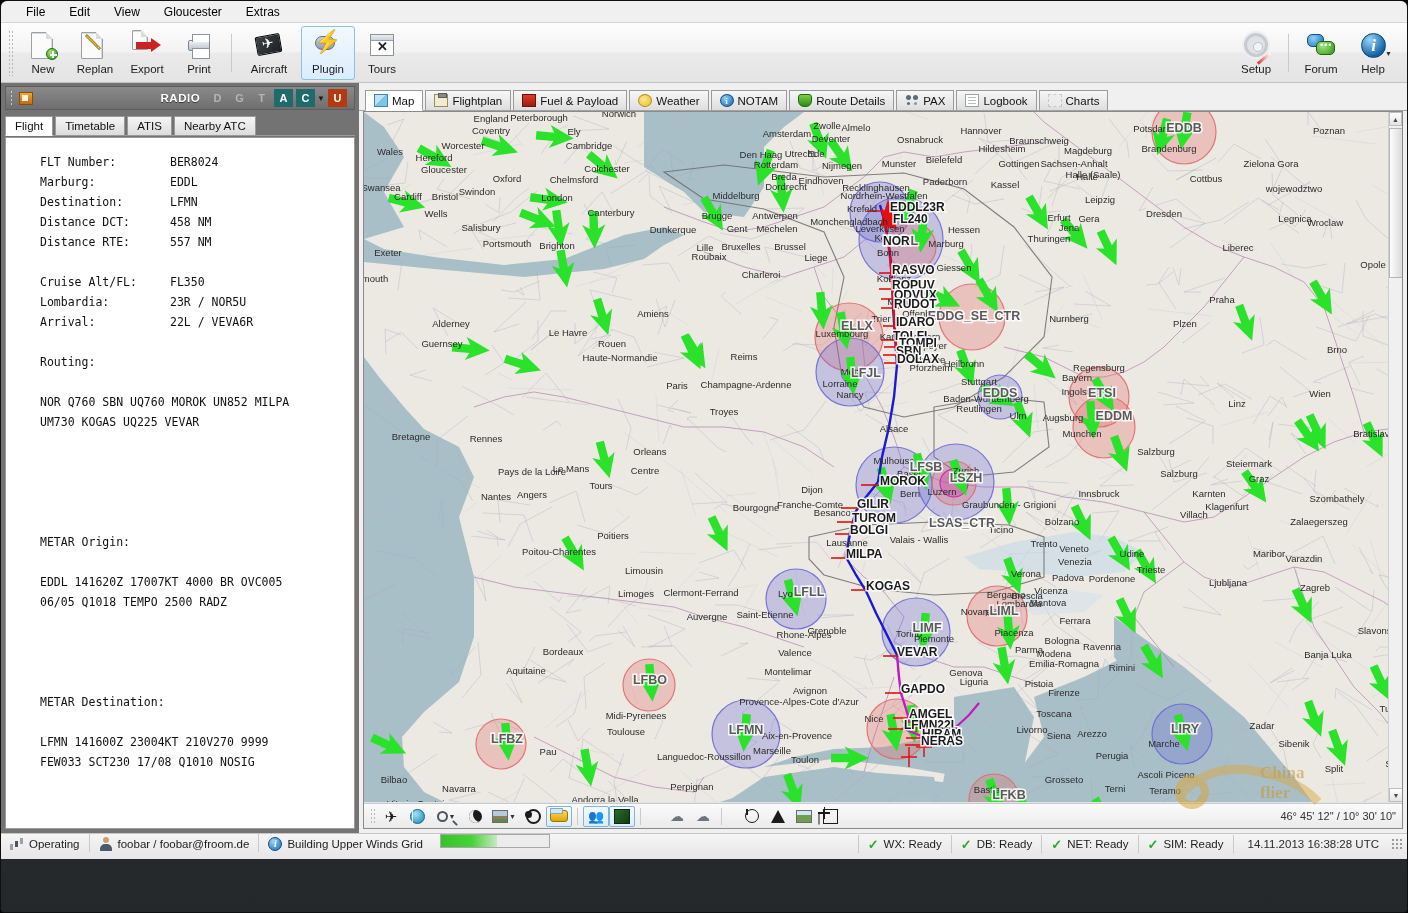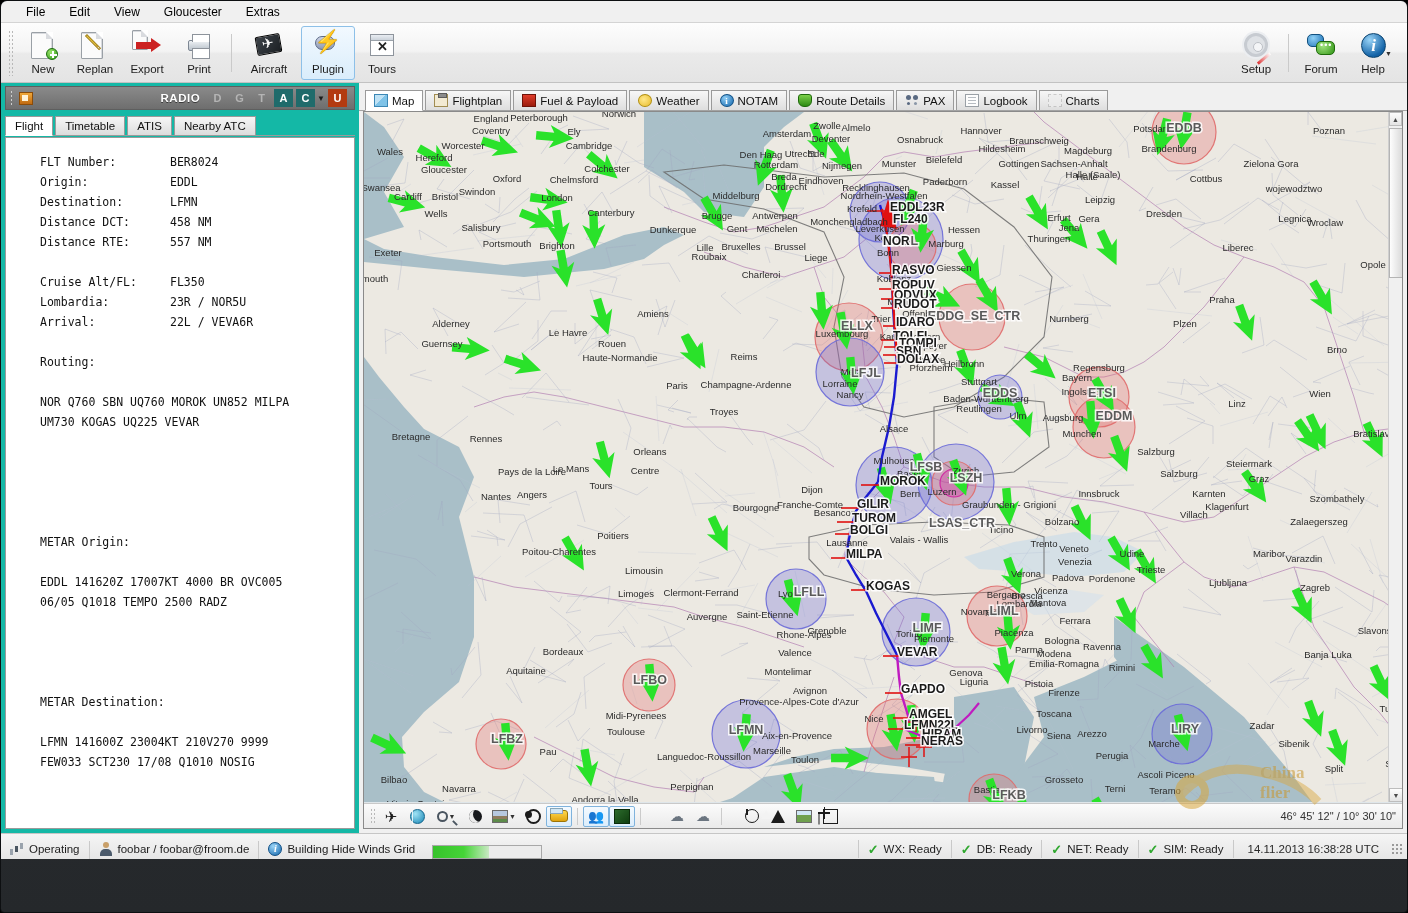--- a/index.html
+++ b/index.html
@@ -145,21 +145,21 @@
   
   .ic-help{position:absolute;left:4px;top:3px;width:25px;height:25px;border-radius:50%;
     background:radial-gradient(circle at 34% 26%,#9ad4f7,#1464a8 70%,#0d4d84);
     border:1px solid #0b436f;color:#fff;font-family:"Liberation Serif",serif;
     font-style:italic;font-weight:bold;font-size:17px;text-align:center;line-height:24px;}
 
   
   #body { display: flex; height: 750px; background: #f0f0f0; }
 
   
-  #leftpanel { width: 358px; background: #14b8a6; position: relative; }
+  #leftpanel { width: 358px; background: #737373; position: relative; }
   #radiobar {
     height: 24px; margin: 3px 4px 0 4px;
     background: linear-gradient(to bottom,#8a8a8a,#6e6e6e);
     border: 1px solid #5e5e5e; display: flex; align-items: center;
     padding: 0 4px;
   }
   #radiobar .grip2 { width:4px;height:16px;margin-right:5px;
     background-image: radial-gradient(#cfcfcf 1px, transparent 1px); background-size:3px 4px;}
   .ic-radio-small{width:14px;height:13px;background:linear-gradient(to bottom,#f0a93a,#c06a12);
      border:1px solid #8c4c08;position:relative;}
@@ -261,21 +261,21 @@
   .g-gauge{width:14px;height:14px;border-radius:50%;border:1.5px solid #1b1b1b;}
   .g-gauge:after{content:"";position:absolute;left:6px;top:2px;width:1.5px;height:6px;background:#1b1b1b;}
   .g-tri{width:0;height:0;border-style:solid;border-width:0 7.5px 13px 7.5px;border-color:transparent transparent #1b1b1b transparent;background:none;}
   .g-tri-in{position:absolute;left:-5.5px;top:3px;width:0;height:0;border-style:solid;border-width:0 5.5px 9.5px 5.5px;border-color:transparent transparent #f3f3f3 transparent;}
   .g-terrain2{width:16px;height:13px;background:linear-gradient(to bottom,#cfe6f5 0 40%,#6fa04e 40% 100%);border:1px solid #6b6b6b;}
   .g-grid{width:15px;height:15px;border:1.5px solid #1b1b1b;}
   .g-grid:after{content:"";position:absolute;left:5.5px;top:0;width:1.5px;height:12px;background:#1b1b1b;box-shadow:-5.5px 5.5px 0 -0px #1b1b1b;}
   .g-grid:before{content:"";position:absolute;left:0;top:5.5px;width:12px;height:1.5px;background:#1b1b1b;}
 
   
-  #statusbar { height: 26px; display:flex; align-items:flex-end;
+  #statusbar { height: 26px; display:flex; align-items:flex-start;
     background:linear-gradient(to bottom,#f5f5f5,#e6e6e6); border-top:1px solid #c6c6c6;
     font-size:11.5px; color:#1c1c1c; }
   .sbitem { display:flex; align-items:center; gap:5px; padding:0 9px; height:20px; }
   .sbsep { width:1px; height:18px; background:#c9c9c9; }
   .ic-bars{width:14px;height:12px;position:relative;}
   .ic-bars:before{content:"";position:absolute;left:0;bottom:0;width:3px;height:6px;background:#9aa3ad;
      box-shadow:5px -3px 0 0 #4a5560, 10px -6px 0 0 #9aa3ad; }
   .ic-user{width:14px;height:14px;position:relative;}
   .ic-user:before{content:"";position:absolute;left:4px;top:0px;width:6px;height:6px;border-radius:50%;background:#c9a06a;}
   .ic-user:after{content:"";position:absolute;left:1px;top:7px;width:12px;height:7px;border-radius:5px 5px 0 0;background:#4b5a6b;}
@@ -414,21 +414,21 @@
 
       <div class="tabrow">
         <div class="ltab sel">Flight</div>
         <div class="ltab">Timetable</div>
         <div class="ltab">ATIS</div>
         <div class="ltab">Nearby ATC</div>
       </div>
 
       <div id="flightbox">
         <div id="flighttext"><span class="k">FLT Number:</span>BER8024
-<span class="k">Origin:</span>EDDL
+<span class="k">Marburg:</span>EDDL
 <span class="k">Destination:</span>LFMN
 <span class="k">Distance DCT:</span>458 NM
 <span class="k">Distance RTE:</span>557 NM
 
 <span class="k">Cruise Alt/FL:</span>FL350
 <span class="k">Lombardia:</span>23R / NOR5U
 <span class="k">Arrival:</span>22L / VEVA6R
 
 Routing:
 
@@ -1098,21 +1098,21 @@
       <span>Operating</span>
     </div>
     <div class="sbsep"></div>
     <div class="sbitem">
       <span class="ic-user"></span>
       <span>foobar / foobar@froom.de</span>
     </div>
     <div class="sbsep"></div>
     <div class="sbitem">
       <span class="ic-info">i</span>
-      <span>Building Hide Winds Grid</span>
+      <span>Building Upper Winds Grid</span>
     </div>
     <div id="progress">
       <div id="progressfill"></div>
     </div>
 
     <div id="statusright">
       <div class="sbsep"></div>
       <div class="sbitem">
         <span class="check">✓</span>
         <span>WX: Ready</span>

